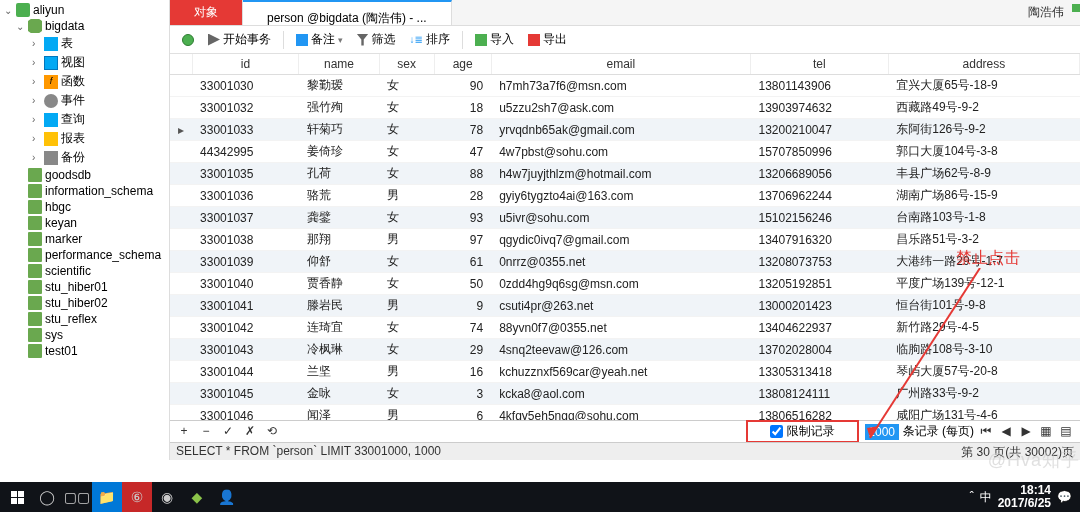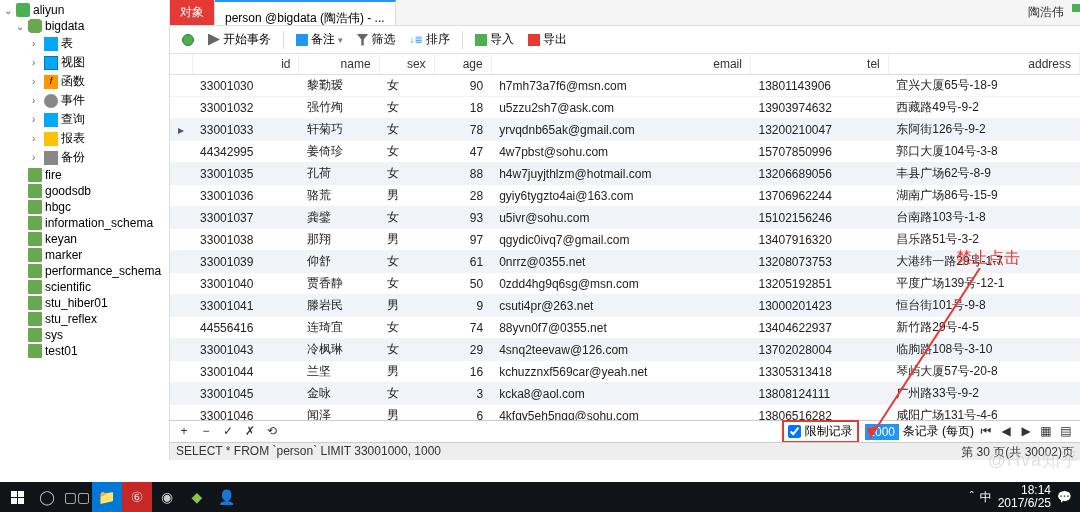--- a/index.html
+++ b/index.html
@@ -16,55 +16,55 @@
 .ic-fn { background: #ff9800; font-style: italic; text-align:center; line-height:12px; font-size:9px; }
 .ic-event { background: #888; border-radius: 50%; }
 .ic-query { background: #03a9f4; }
 .ic-report { background: #ffc107; }
 .ic-backup { background: #888; }
 .ic-dbbox { background: #6aa84f; border-radius: 1px; }
 .indent1 { padding-left: 16px; }
 .indent2 { padding-left: 32px; }
 .main { flex: 1; display: flex; flex-direction: column; overflow: hidden; }
 .tabs { height: 26px; background: #f5f5f5; border-bottom: 1px solid #ddd; display: flex; }
-.tab { padding: 4px 10px; border-right: 1px solid #ddd; display: flex; align-items: center; gap: 4px; cursor: pointer; }
+.tab { padding: 4px 24px; border-right: 1px solid #ddd; display: flex; align-items: center; gap: 4px; cursor: pointer; }
 .tab.active { background: #e53935; color: #fff; }
 .tab.active2 { background: #fff; border-top: 2px solid #2196f3; flex-direction: column; }
 .tab-icon { width: 12px; height: 12px; background: #03a9f4; display: inline-block; }
 .top-right-name { position: absolute; top: 4px; right: 16px; color: #333; }
 .top-right-icon { position: absolute; top: 4px; right: 0px; width: 8px; height: 8px; background: #4caf50; }
 .toolbar { height: 28px; display: flex; align-items: center; gap: 2px; padding: 2px 6px; border-bottom: 1px solid #e0e0e0; }
 .tbtn { display: flex; align-items: center; gap: 3px; padding: 3px 6px; cursor: pointer; border-radius: 2px; }
 .tic { width: 12px; height: 12px; display: inline-block; }
 .tic-refresh { background: #4caf50; border-radius: 50%; border: 1px solid #2e7d32; }
 .tic-play { background: #666; clip-path: polygon(0 0, 100% 50%, 0 100%); }
 .tic-text { background: #2196f3; }
 .tic-filter { background: #666; clip-path: polygon(0 0, 100% 0, 60% 50%, 60% 100%, 40% 100%, 40% 50%); }
 .tic-sort { color: #2196f3; font-size: 10px; }
 .tic-import { background: #4caf50; }
 .tic-export { background: #e53935; }
 .sep { width: 1px; height: 18px; background: #ddd; margin: 0 4px; }
 .grid-wrap { flex: 1; overflow: auto; position: relative; }
 table { border-collapse: collapse; width: 100%; }
-th { text-align: right; padding: 3px 8px; border-bottom: 1px solid #ddd; border-right: 1px solid #eee; background: #fff; font-weight: normal; color: #333; position: sticky; top: 0; }
+th { text-align: center; padding: 3px 8px; border-bottom: 1px solid #ddd; border-right: 1px solid #eee; background: #fff; font-weight: normal; color: #333; position: sticky; top: 0; }
 td { padding: 2px 8px; border-bottom: 1px solid #f3f3f3; white-space: nowrap; color: #222; }
 .row-ptr { width: 16px; text-align: center; color: #555; }
 .alt { background: #f0f4f8; }
 .bottom-bar { height: 22px; border-top: 1px solid #ccc; display: flex; align-items: center; padding: 0 6px; gap: 6px; }
 .nav-btn { width: 16px; height: 16px; text-align: center; line-height: 14px; cursor: pointer; color: #333; }
 .status-bar { height: 18px; background: #eee; padding: 1px 6px; font-size: 11px; color: #333; border-top: 1px solid #ccc; display: flex; justify-content: space-between; }
-.limit-box { display: flex; align-items: center; gap: 4px; margin-left: auto; border: 2px solid #e53935; padding: 1px 4px; }
+.limit-box { display: flex; align-items: center; gap: 4px; margin-left: auto; border: 2px solid #e53935; padding: 1px 22px; }
 .annotation { position: absolute; color: #e53935; font-size: 16px; font-family: SimSun, serif; }
 .arrow-svg { position: absolute; }
 .taskbar { position: absolute; bottom: 0; left: 0; right: 0; height: 30px; background: #101318; display: flex; align-items: center; color: #fff; padding: 0 2px; }
 .tb-icon { width: 30px; height: 30px; display: flex; align-items: center; justify-content: center; font-size: 14px; color: #ccc; cursor: pointer; }
 .win-logo { display: grid; grid-template-columns: 6px 6px; gap: 1px; }
 .win-logo span { width: 6px; height: 6px; background: #fff; }
 .tb-right { margin-left: auto; display: flex; align-items: center; gap: 6px; padding-right: 6px; }
-.clock { text-align: right; line-height: 13px; font-size: 11px; }
+.clock { text-align: right; line-height: 13px; font-size: 11px; font-weight: bold; }
 .watermark { position: absolute; right: 0; bottom: 40px; color: #ccc; font-size: 18px; opacity: 0.6; letter-spacing: 1px; }
 .pager-right { display: flex; align-items: center; gap: 4px; }
 .pager-input { width: 34px; background: #2196f3; color: #fff; border: none; text-align: center; height: 16px; padding: 0 2px; }
 </style>
 </head>
 <body>
 
 <span class="top-right-name">陶浩伟</span>
 <span class="top-right-icon"></span>
 
@@ -112,40 +112,35 @@
       </div>
     <div class="tree-item indent2">
         <span class="arrow">›</span>
         <span class="icon ic-backup"></span>
         <span>备份</span>
       </div>
     <div id="db-list">
         <div class="tree-item indent1">
           <span class="arrow"></span>
           <span class="icon ic-dbbox"></span>
-          <span>fire</span>
-        </div>
-        <div class="tree-item indent1">
-          <span class="arrow"></span>
-          <span class="icon ic-dbbox"></span>
           <span>goodsdb</span>
         </div>
         <div class="tree-item indent1">
           <span class="arrow"></span>
           <span class="icon ic-dbbox"></span>
+          <span>information_schema</span>
+        </div>
+        <div class="tree-item indent1">
+          <span class="arrow"></span>
+          <span class="icon ic-dbbox"></span>
           <span>hbgc</span>
         </div>
         <div class="tree-item indent1">
           <span class="arrow"></span>
           <span class="icon ic-dbbox"></span>
-          <span>information_schema</span>
-        </div>
-        <div class="tree-item indent1">
-          <span class="arrow"></span>
-          <span class="icon ic-dbbox"></span>
           <span>keyan</span>
         </div>
         <div class="tree-item indent1">
           <span class="arrow"></span>
           <span class="icon ic-dbbox"></span>
           <span>marker</span>
         </div>
         <div class="tree-item indent1">
           <span class="arrow"></span>
           <span class="icon ic-dbbox"></span>
@@ -153,20 +148,25 @@
         </div>
         <div class="tree-item indent1">
           <span class="arrow"></span>
           <span class="icon ic-dbbox"></span>
           <span>scientific</span>
         </div>
         <div class="tree-item indent1">
           <span class="arrow"></span>
           <span class="icon ic-dbbox"></span>
           <span>stu_hiber01</span>
+        </div>
+        <div class="tree-item indent1">
+          <span class="arrow"></span>
+          <span class="icon ic-dbbox"></span>
+          <span>stu_hiber02</span>
         </div>
         <div class="tree-item indent1">
           <span class="arrow"></span>
           <span class="icon ic-dbbox"></span>
           <span>stu_reflex</span>
         </div>
         <div class="tree-item indent1">
           <span class="arrow"></span>
           <span class="icon ic-dbbox"></span>
           <span>sys</span>
@@ -343,21 +343,21 @@
               <td>33001041</td>
               <td>滕岩民</td>
               <td>男</td>
               <td style="text-align: right;">9</td>
               <td>csuti4pr@263.net</td>
               <td>13000201423</td>
               <td>恒台街101号-9-8</td>
             </tr>
             <tr>
               <td class="row-ptr"></td>
-              <td>44556416</td>
+              <td>33001042</td>
               <td>连琦宜</td>
               <td>女</td>
               <td style="text-align: right;">74</td>
               <td>88yvn0f7@0355.net</td>
               <td>13404622937</td>
               <td>新竹路29号-4-5</td>
             </tr>
             <tr class="alt">
               <td class="row-ptr"></td>
               <td>33001043</td>

